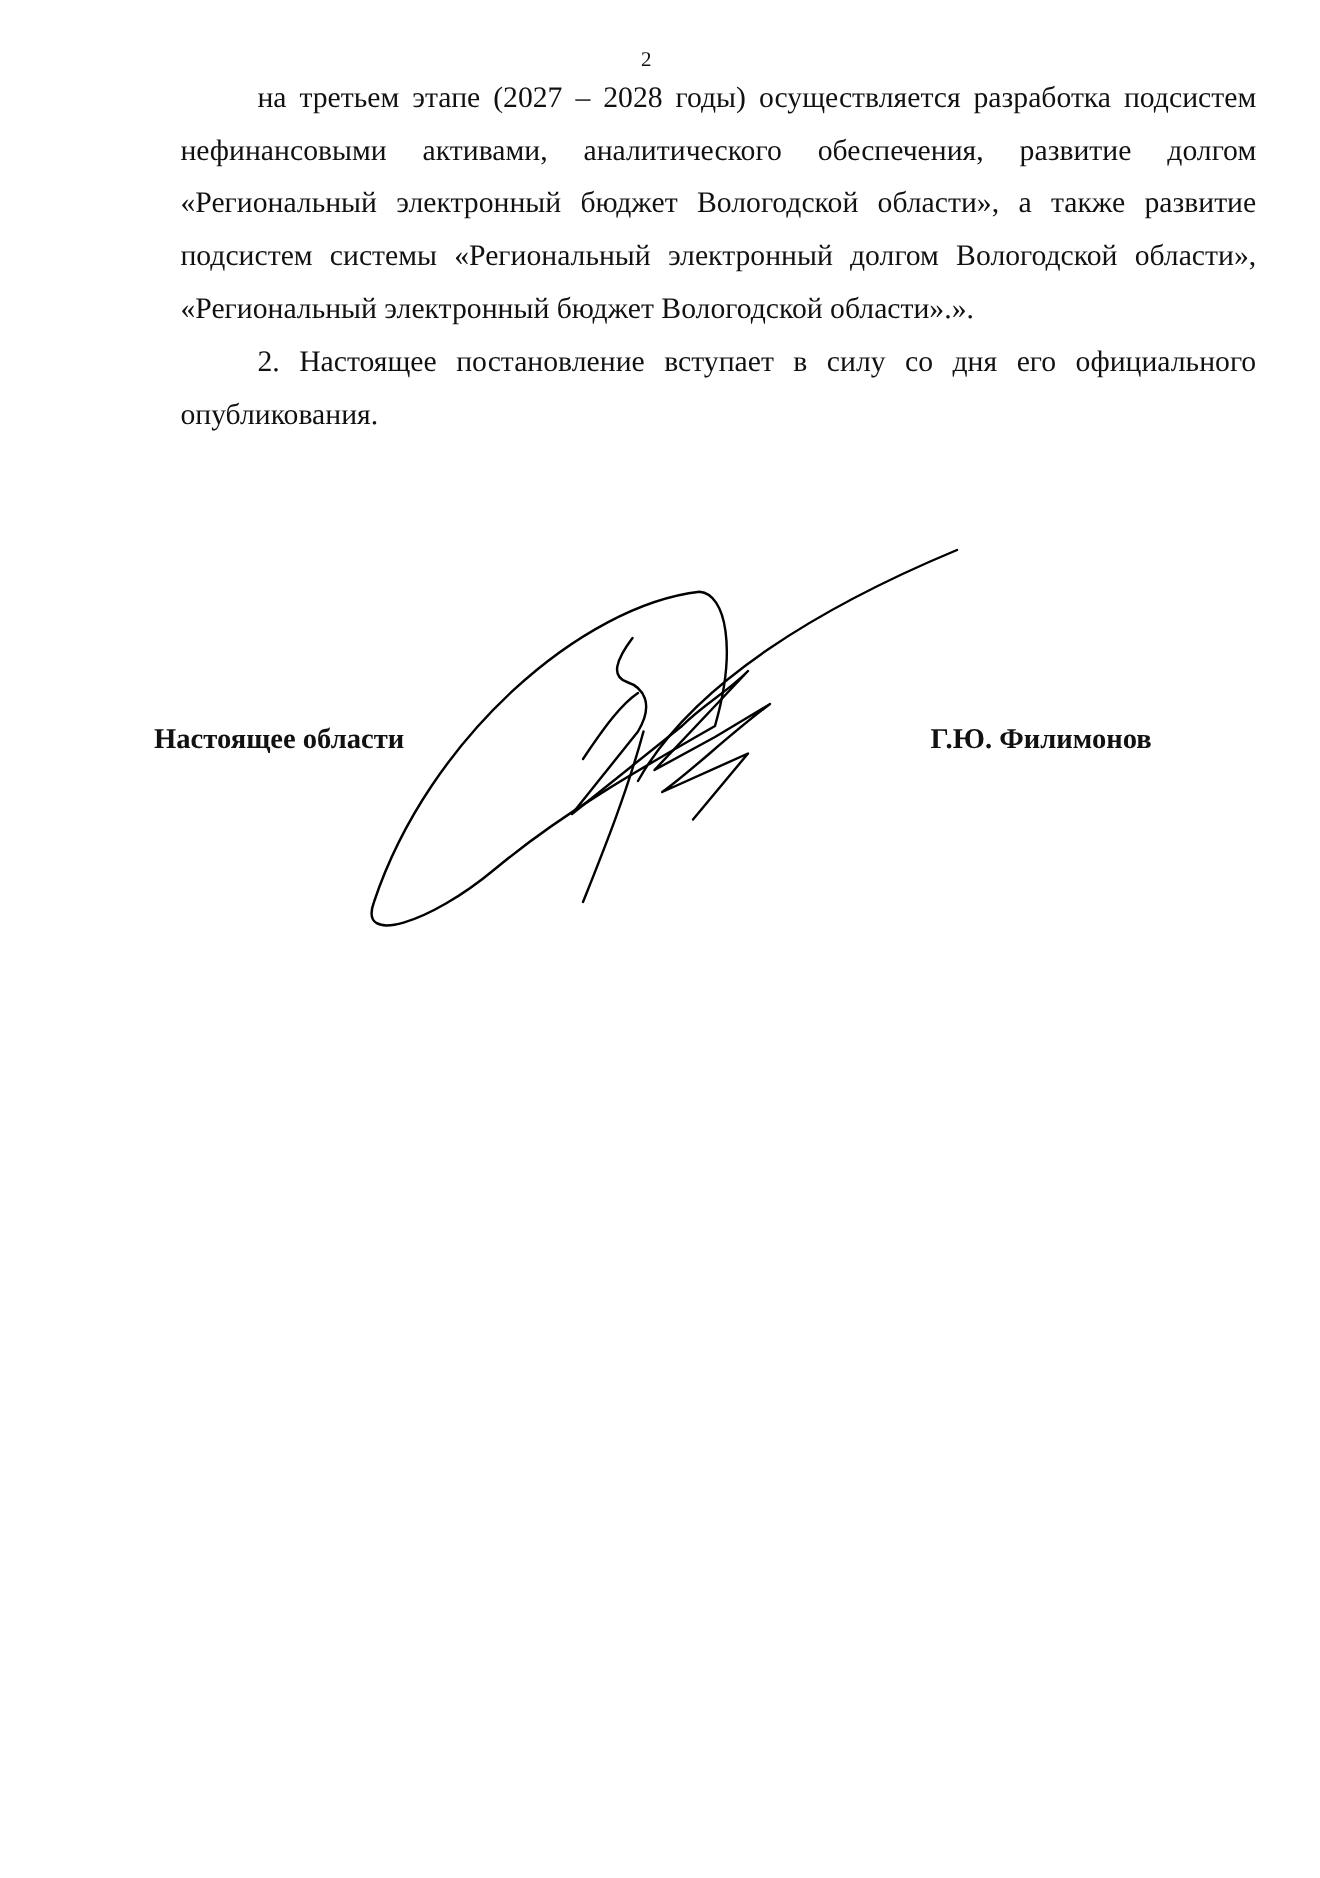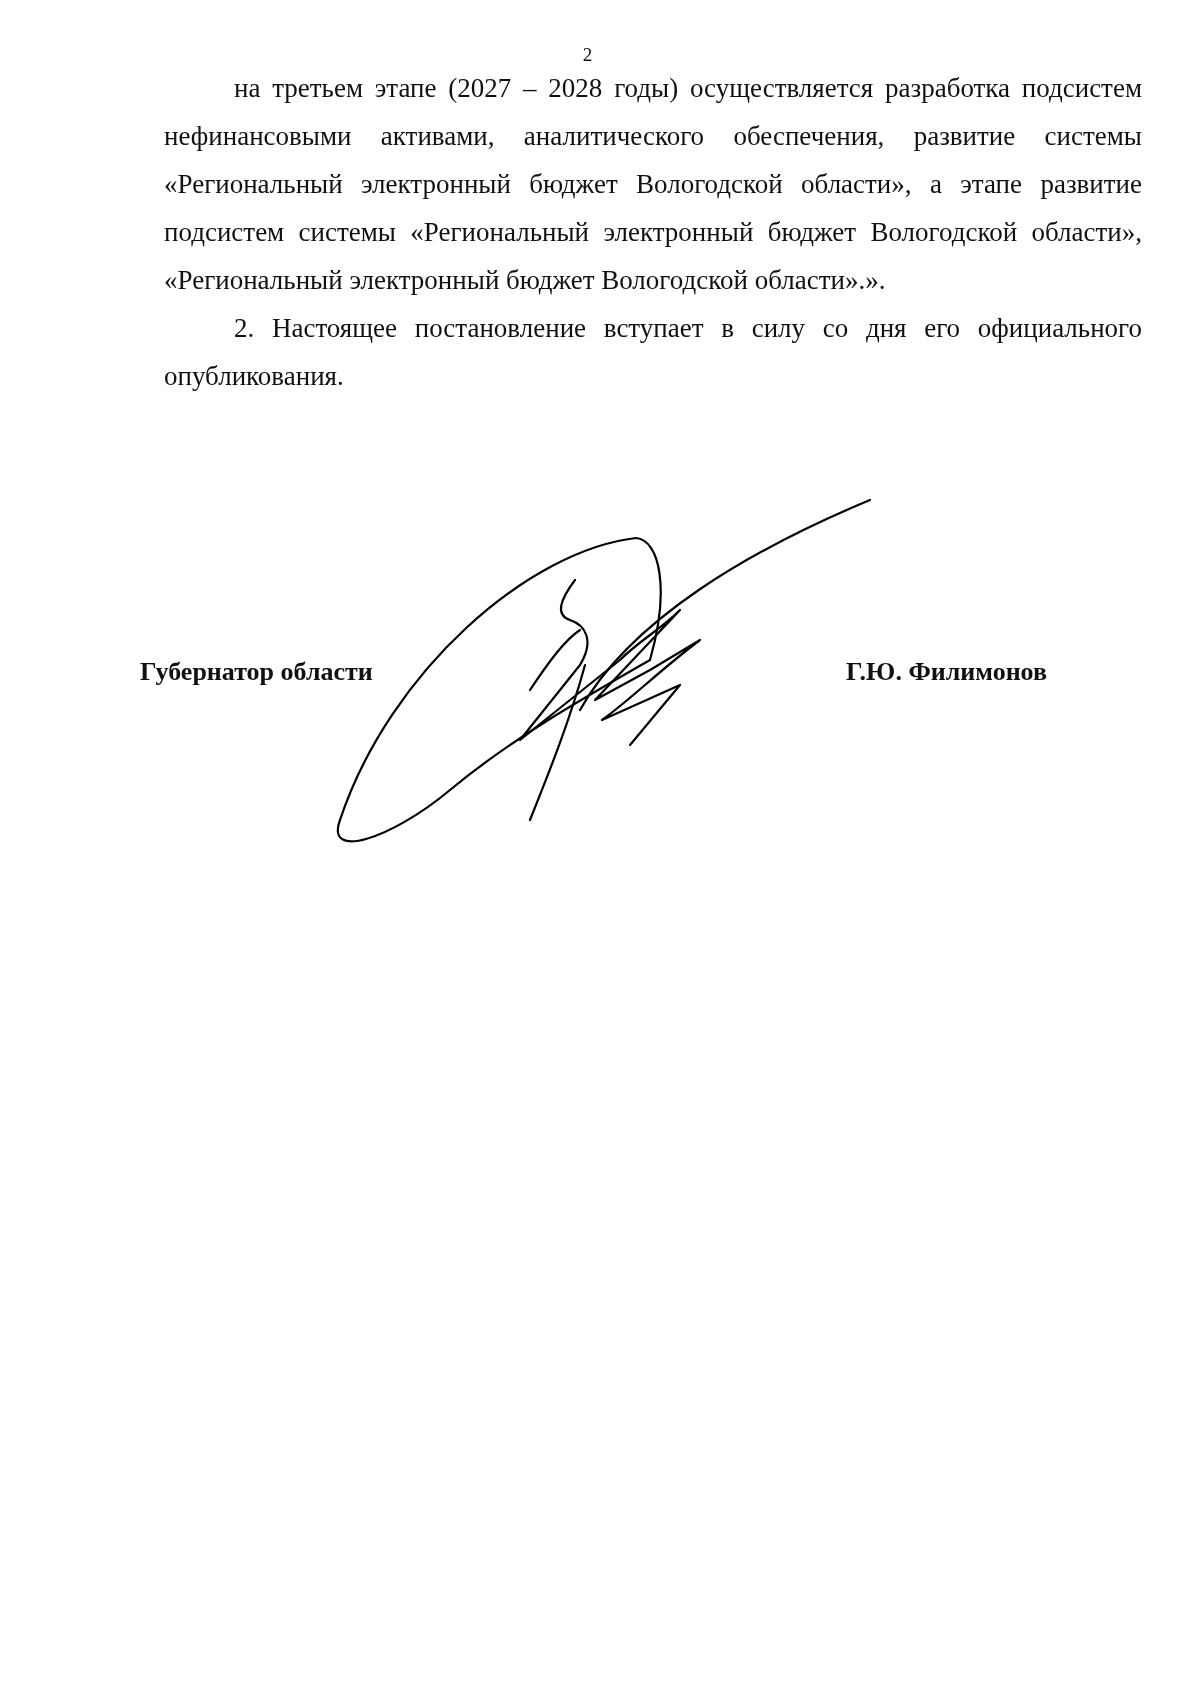--- a/index.html
+++ b/index.html
@@ -16,32 +16,32 @@
   .signature { position: absolute; left: 330px; top: 490px; width: 560px; height: 380px; }
 </style>
 </head>
 <body>
 
 <div class="page-num">2</div>
 
 <div class="body-text">
   <div>
     <span class="line indent">на третьем этапе (2027 – 2028 годы) осуществляется разработка подсистем</span>
-    <span class="line">нефинансовыми активами, аналитического обеспечения, развитие системы</span>
-    <span class="line">«Региональный электронный бюджет Вологодской области», а этапе развитие</span>
-    <span class="line">подсистем системы «Региональный электронный бюджет Вологодской области»,</span>
+    <span class="line">нефинансовыми активами, аналитического обеспечения, развитие долгом</span>
+    <span class="line">«Региональный электронный бюджет Вологодской области», а также развитие</span>
+    <span class="line">подсистем системы «Региональный электронный долгом Вологодской области»,</span>
     <span class="line last">«Региональный электронный бюджет Вологодской области».».</span>
   </div>
   <div class="para2">
     <span class="line indent">2. Настоящее постановление вступает в силу со дня его официального</span>
     <span class="line last">опубликования.</span>
   </div>
 </div>
 
-<div class="sig-title">Губернатор области</div>
+<div class="sig-title">Настоящее области</div>
 <div class="sig-name">Г.Ю. Филимонов</div>
 
 <svg class="signature" viewBox="0 0 560 380" fill="none" stroke="#000" stroke-width="2.2" stroke-linecap="round" stroke-linejoin="round">
   <path d="M540 10 C 420 60, 300 130, 250 220 M 306 48 C 200 60, 60 180, 10 330 C -5 370, 60 350, 120 300 C 180 250, 250 210, 320 170 C 340 100, 330 50, 306 48 Z"></path>
   <path d="M245 90 C 230 110, 225 125, 240 130 C 255 135, 265 150, 250 175 L 190 250 L 290 170 C 310 150, 330 140, 350 120 L 265 210 L 320 180 L 370 150 C 330 180, 300 210, 272 230 L 350 195 L 300 255"></path>
   <path d="M255 175 C 240 230, 220 280, 200 330"></path>
   <path d="M200 200 C 220 170, 235 150, 250 140"></path>
 </svg>
 
 </body></html>

